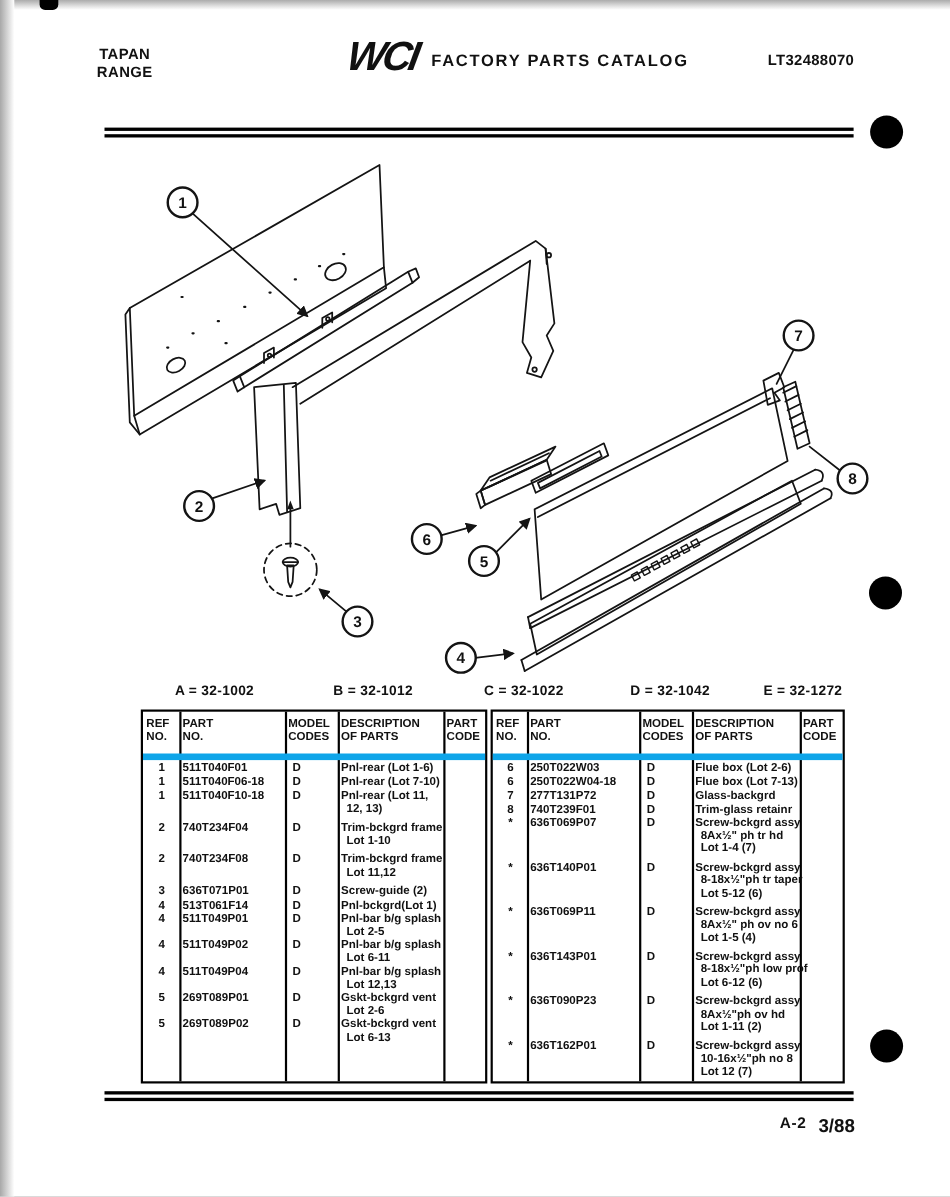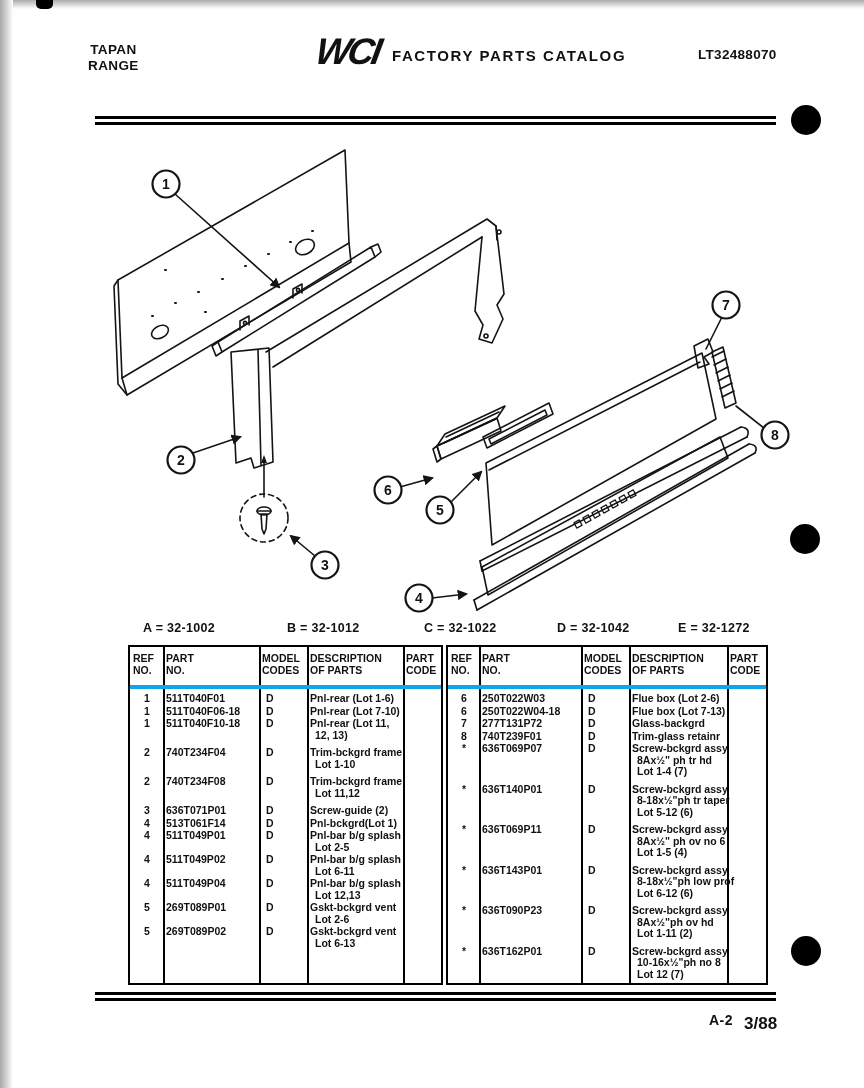--- a/index.html
+++ b/index.html
@@ -20,30 +20,30 @@
   .cat-title{position:absolute;left:392px;top:47px;font-size:15px;font-weight:700;letter-spacing:1.6px;}
   .doc-num{position:absolute;left:698px;top:47px;font-size:13.5px;font-weight:700;letter-spacing:.3px;}
 
   .rule{position:absolute;left:95px;width:681px;height:3px;
         border-top:3px solid #000;border-bottom:3px solid #000;}
   #rule-top{top:116px;}
   #rule-bottom{top:992px;}
 
   svg text{font-family:"Liberation Sans",sans-serif;}
 
-  .legend{position:absolute;top:621px;left:0;width:836px;height:18px;
+  .legend{position:absolute;top:621px;left:16px;width:836px;height:18px;
           font-size:12.5px;font-weight:700;letter-spacing:.3px;}
   .legend span{position:absolute;top:0;}
 
   .tables{position:absolute;left:128px;top:645px;display:flex;gap:3px;}
   .ptable{position:relative;border:2px solid #000;height:336px;background:#fff;}
   .ptable.left{width:311px;}
   .ptable.right{width:318px;}
   .vsep{position:absolute;top:0;bottom:0;width:2px;background:#000;}
-  .thead{position:absolute;left:0;right:0;top:0;height:38px;border-bottom:4px solid #0ea5e9;
+  .thead{position:absolute;left:0;right:0;top:0;height:38px;border-bottom:6px solid #0ea5e9;
          display:grid;}
   .left  .thead,.left  .tbody{grid-template-columns:33px 96px 48px 96px 1fr;}
   .right .thead,.right .tbody{grid-template-columns:31px 102px 48px 98px 1fr;}
   .th{padding:5px 3px 0 3px;font-size:10.5px;line-height:12px;font-weight:700;}
   .tbody{position:absolute;left:0;right:0;top:40px;bottom:0;display:grid;
          grid-auto-rows:min-content;align-content:start;
          font-size:10.5px;line-height:11.5px;font-weight:700;padding-top:6px;}
   .td{padding:0 2px 1px 3px;white-space:nowrap;}
   .td.gpad{padding-bottom:6px;}
   .c-ref{text-align:center;}

